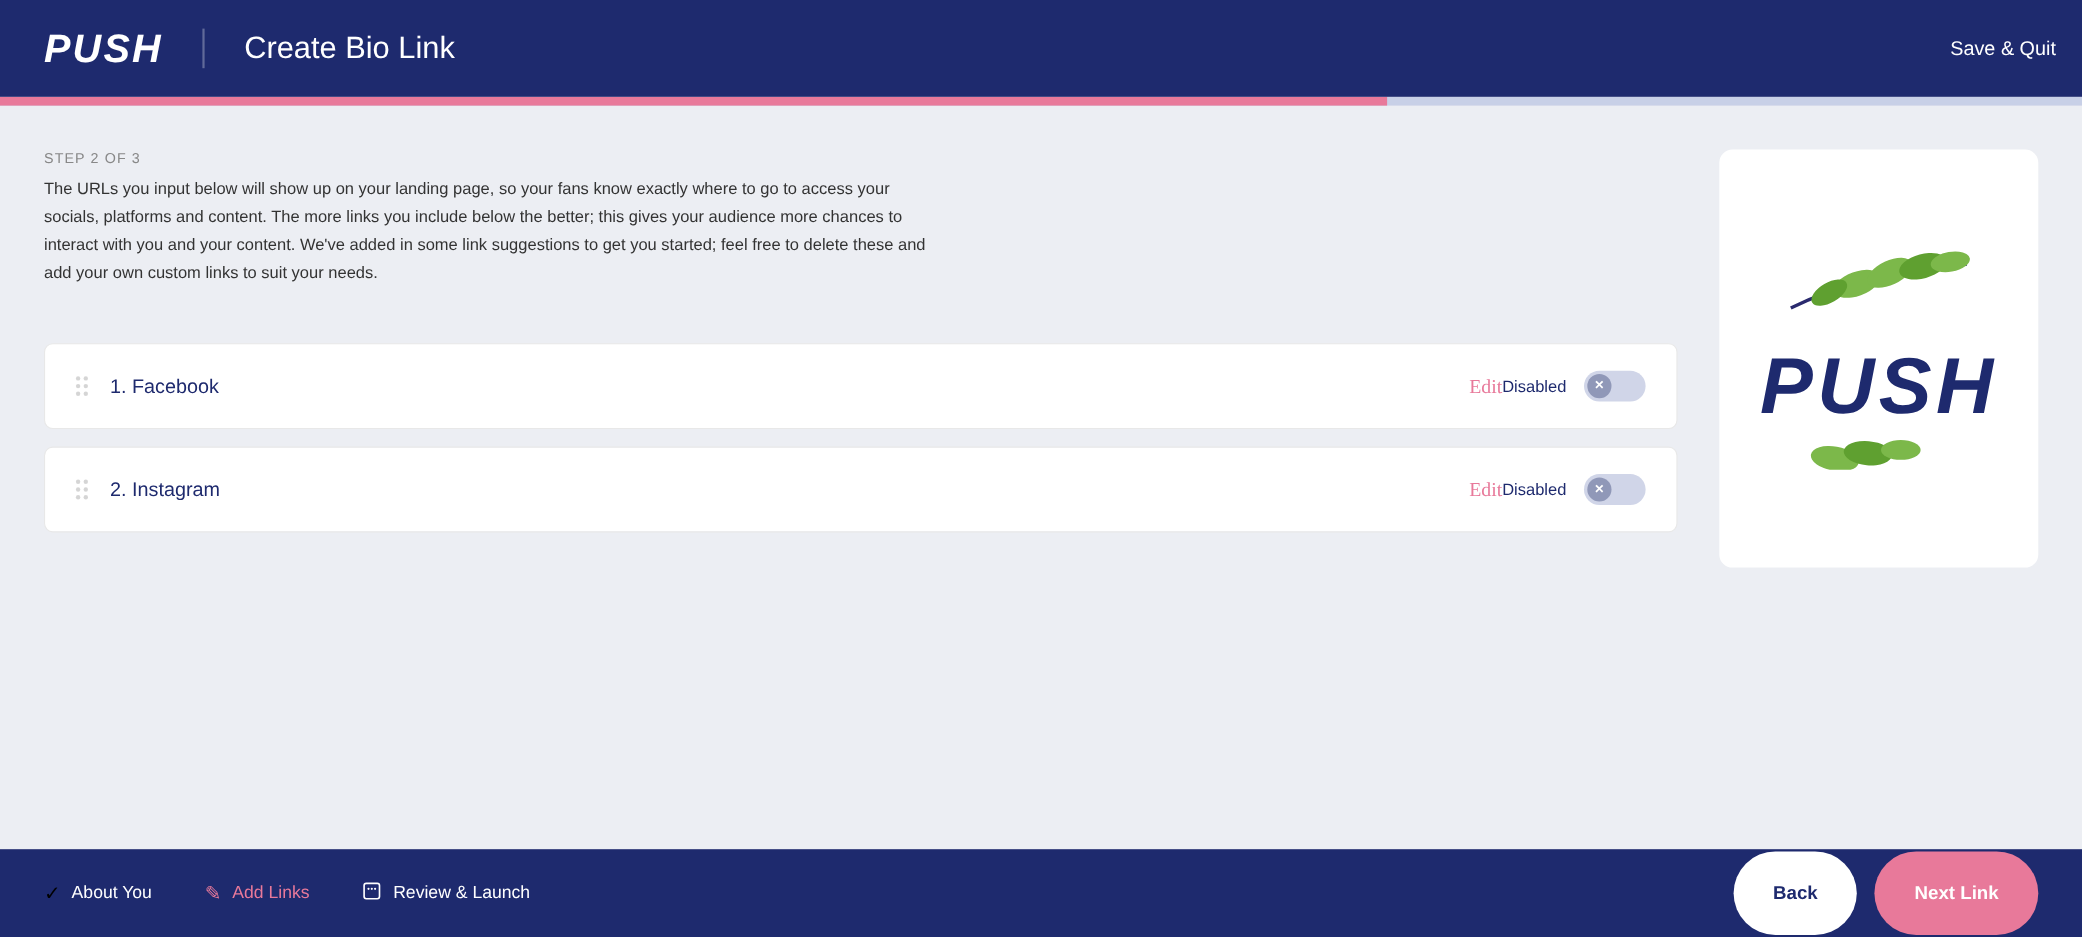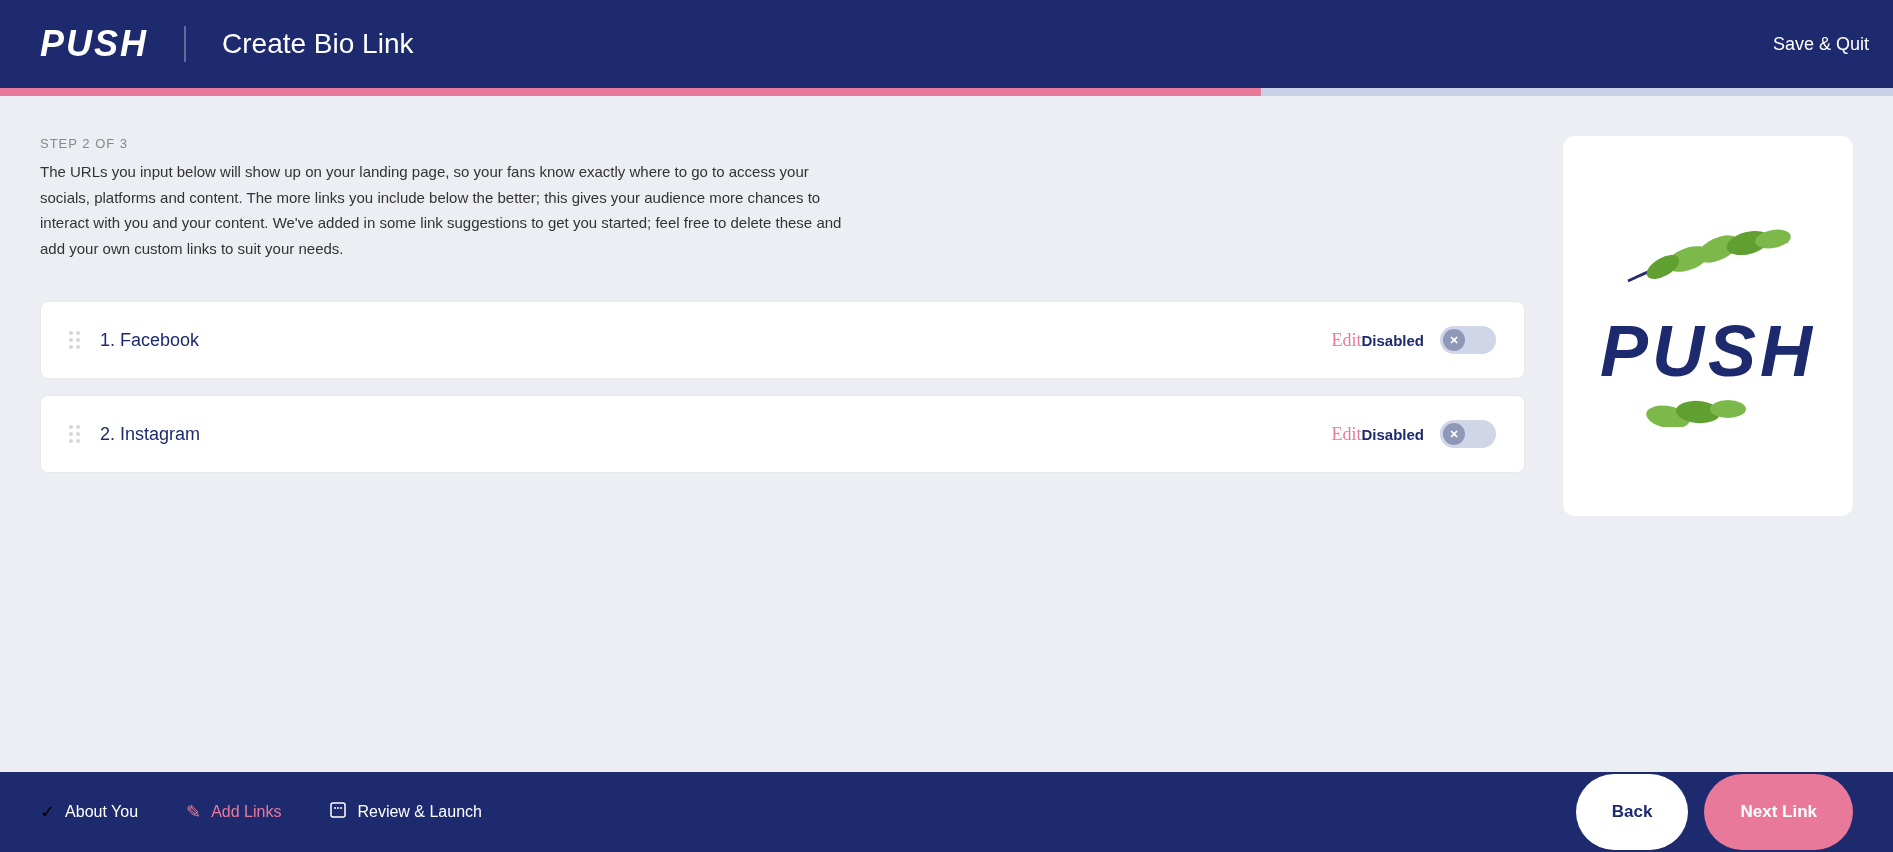--- a/index.html
+++ b/index.html
@@ -89,21 +89,21 @@
       font-size: 32px;
       font-weight: 700;
       color: #1e2a6e;
       margin-bottom: 20px;
     }
 
     .description {
       font-size: 15px;
       line-height: 1.7;
       color: #333;
-      margin-bottom: 40px;
+      margin-bottom: 51px;
       max-width: 820px;
     }
 
     
     .link-item {
       background: white;
       border-radius: 8px;
       padding: 24px 28px;
       display: flex;
       align-items: center;
@@ -145,21 +145,21 @@
     .link-right {
       display: flex;
       align-items: center;
       gap: 16px;
       margin-left: auto;
     }
 
     .disabled-text {
       font-size: 15px;
       color: #1e2a6e;
-      font-weight: 700;
+      font-weight: 400;
     }
 
     
     .toggle {
       width: 56px;
       height: 28px;
       background: #d0d5e8;
       border-radius: 14px;
       display: flex;
       align-items: center;

